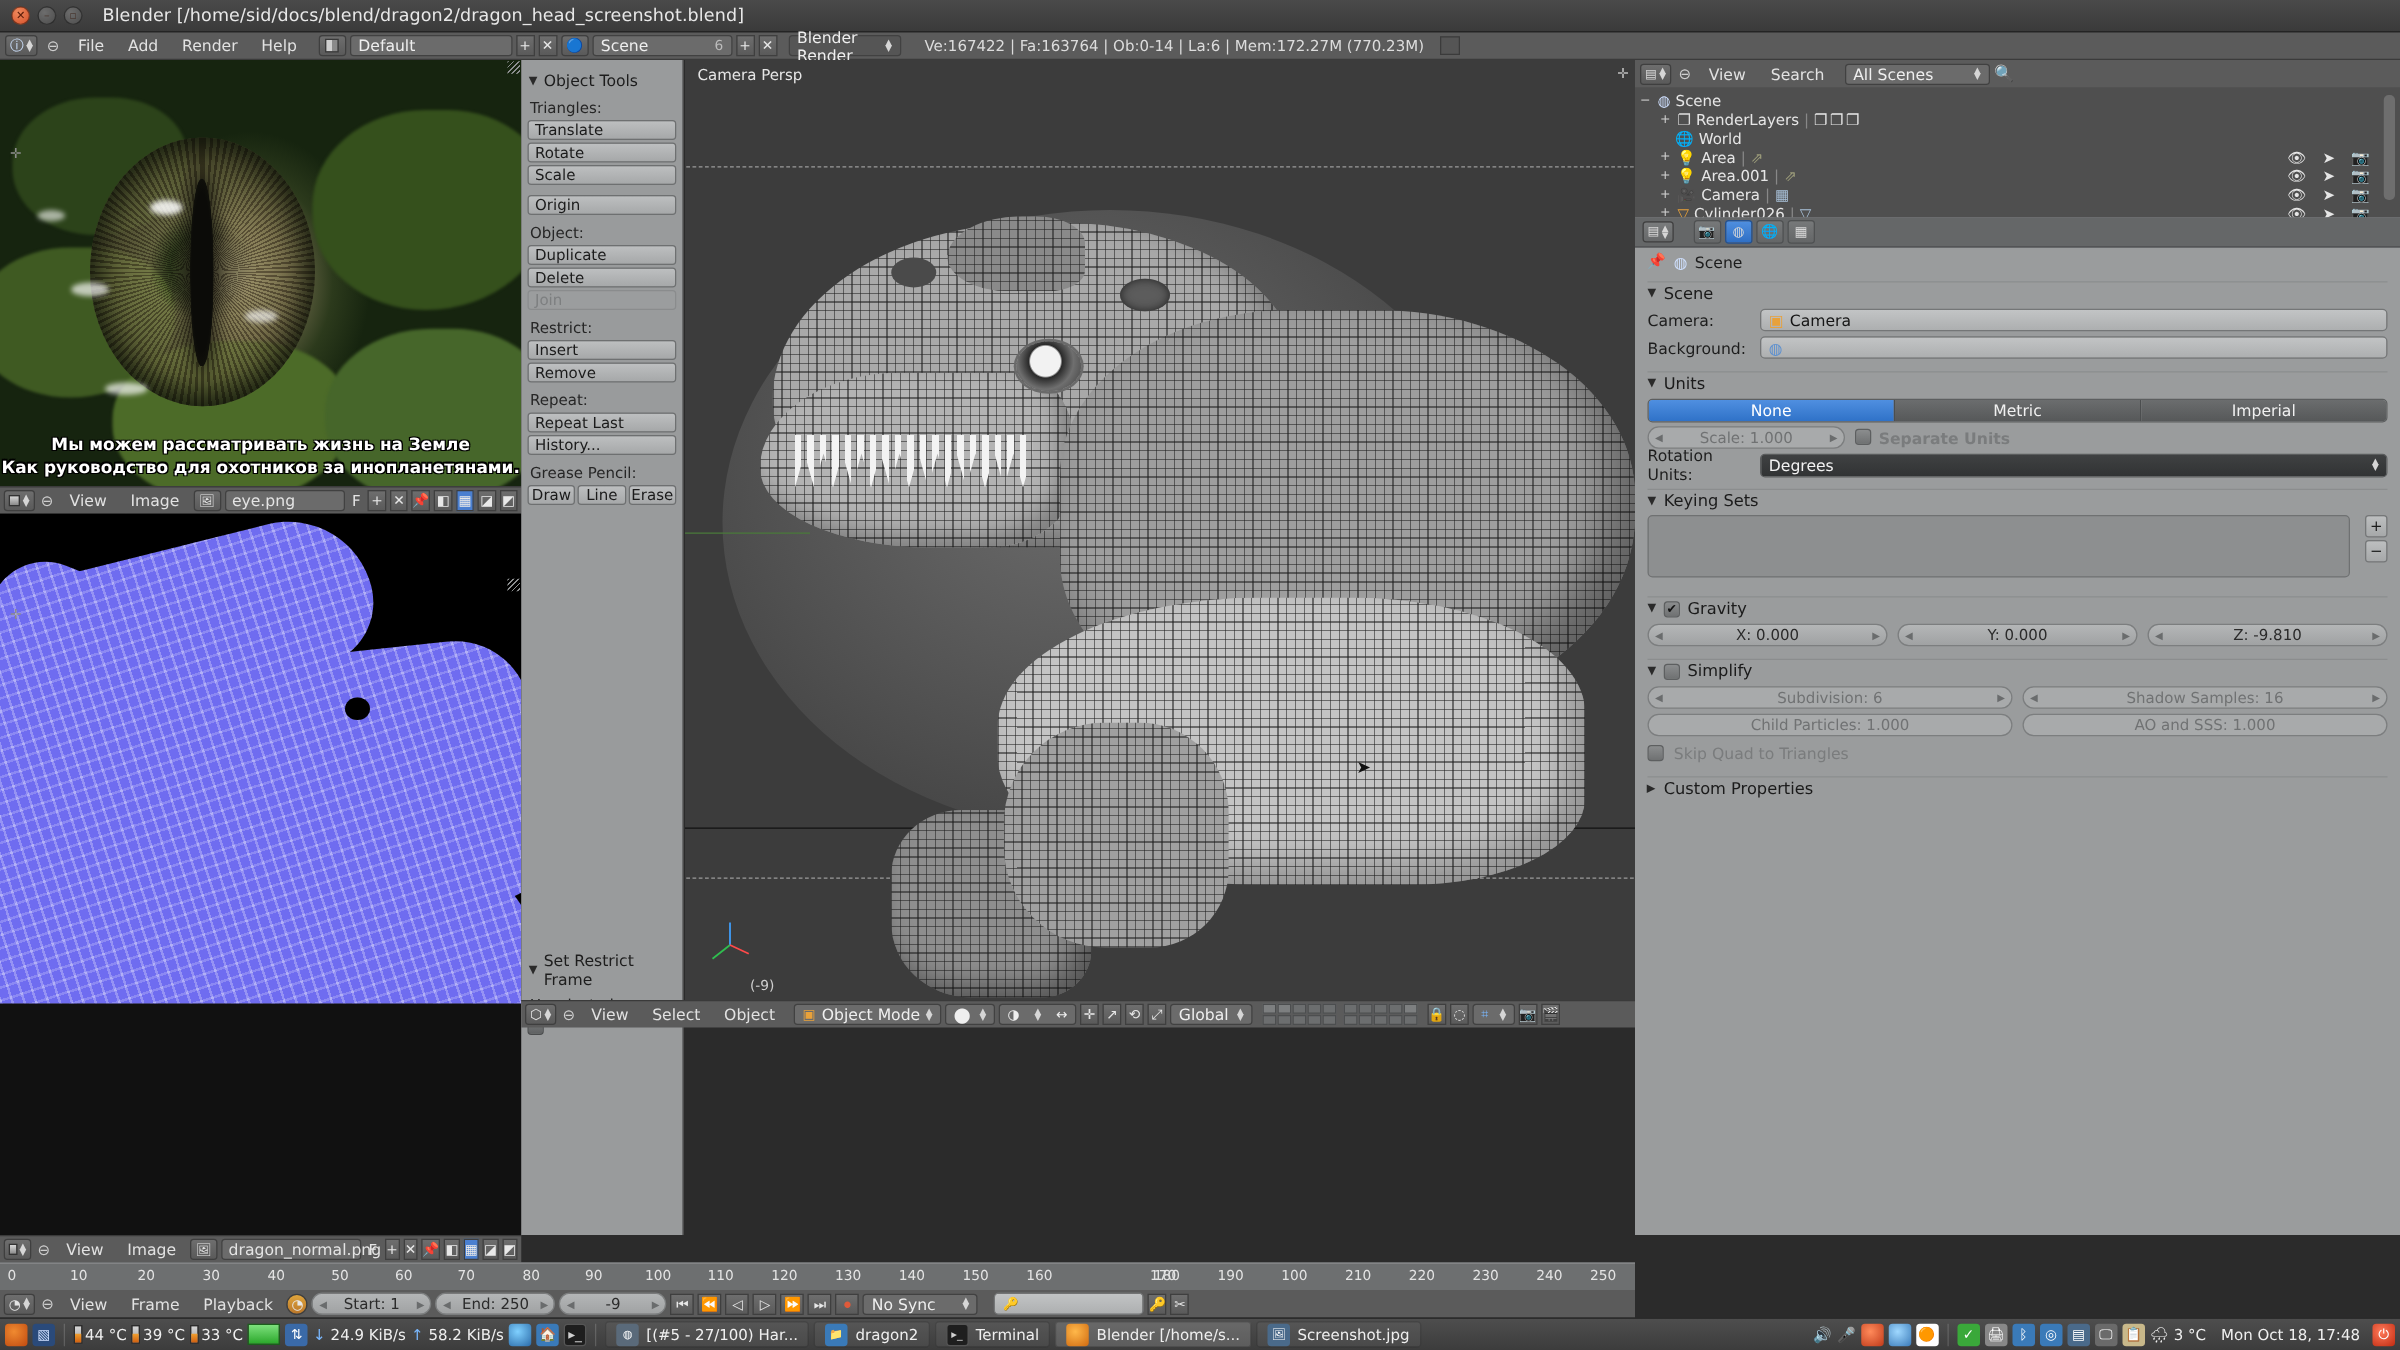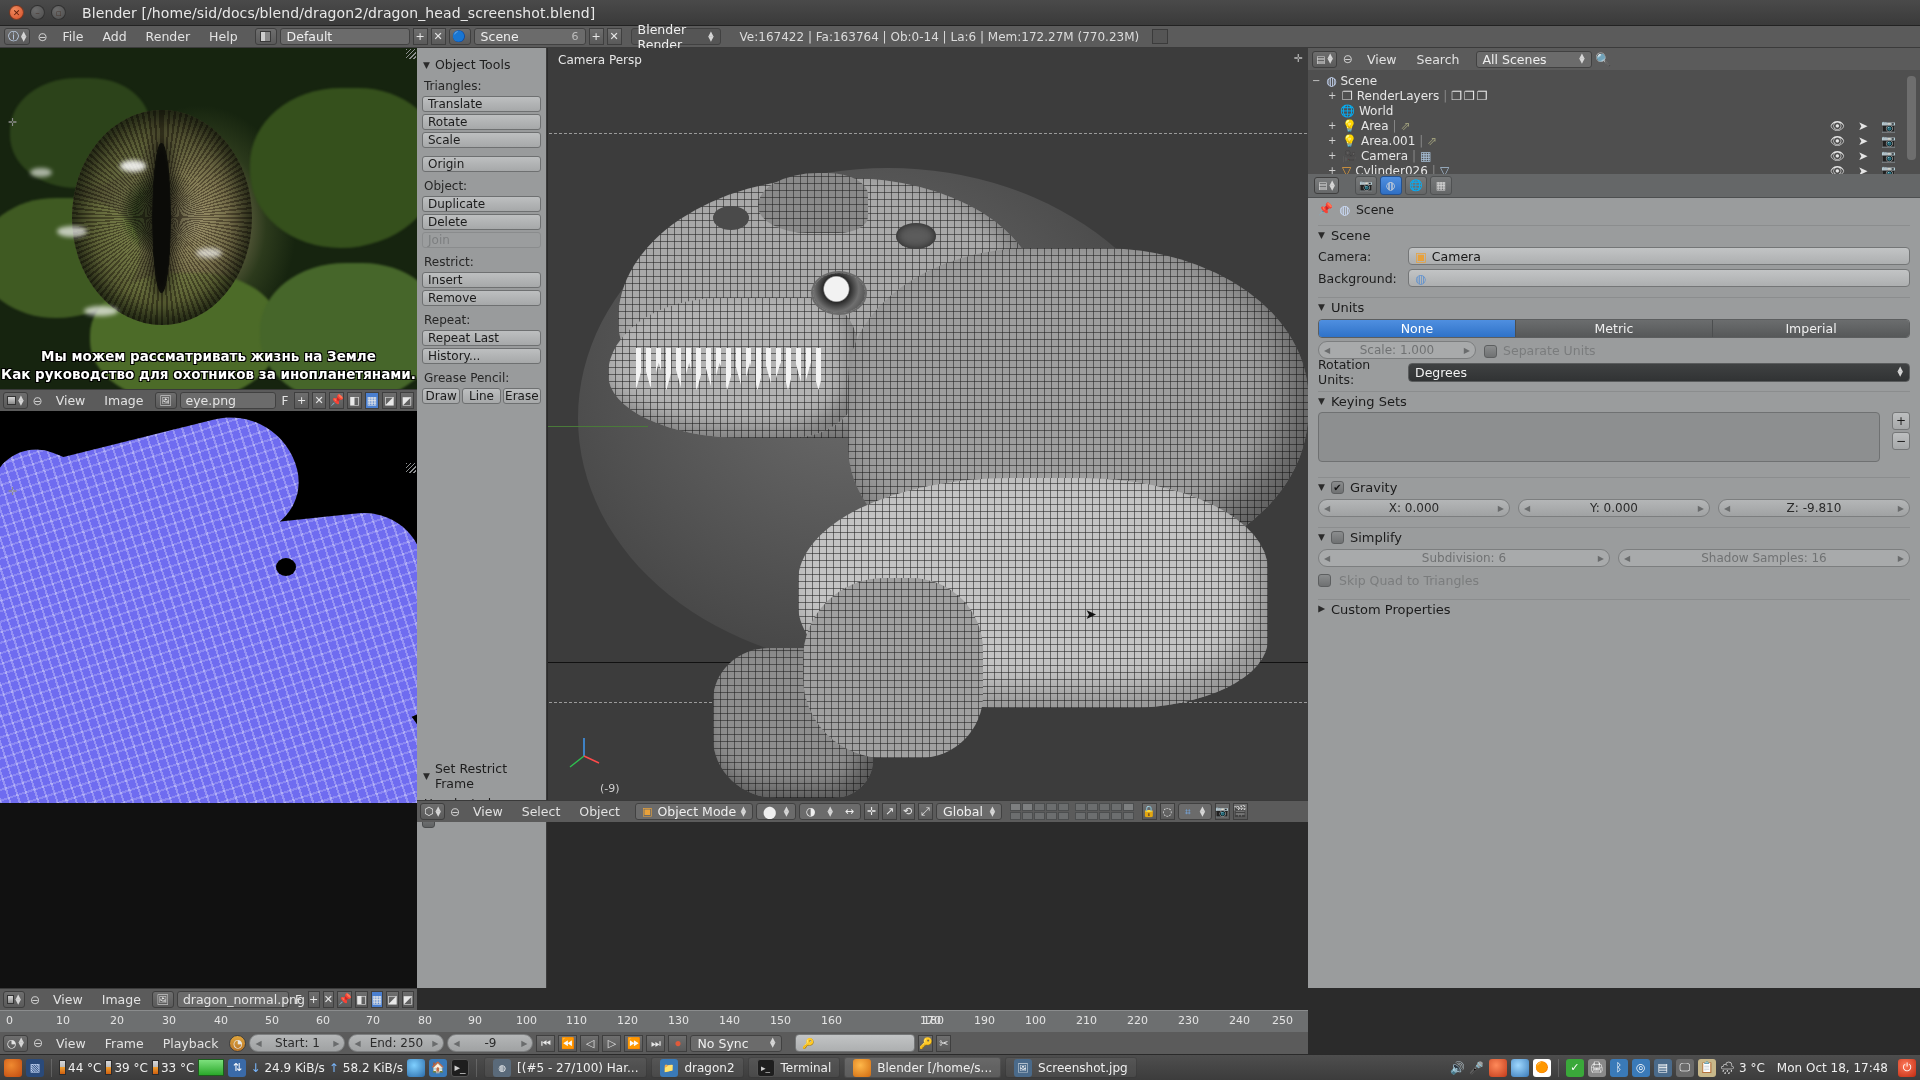--- a/index.html
+++ b/index.html
@@ -681,21 +681,21 @@
             <div>Metric</div>
             <div>Imperial</div>
           </div>
         </div>
         <div class="row">
           <div class="pill dim" style="max-width:158px;">
             <span class="lt">◀</span>
             <span>Scale: 1.000</span>
             <span class="rt">▶</span>
           </div>
-          <div style="display:flex;align-items:flex-end;gap:6px;flex:1;">
+          <div style="display:flex;align-items:flex-start;gap:6px;flex:1;font-weight:bold;">
             <div class="chk"></div>
             <span style="font-size:12.5px;color:#7a7c7d;">Separate Units</span>
           </div>
         </div>
         <div class="row">
           <div class="row-label">Rotation Units:</div>
           <div class="dark-field">
             <span>Degrees</span>
             <span class="updown">
                 <span>▲</span>
@@ -753,20 +753,28 @@
         <div class="row">
           <div class="pill dim">
             <span class="lt">◀</span>
               <span>Subdivision: 6</span>
               <span class="rt">▶</span>
           </div>
           <div class="pill dim">
             <span class="lt">◀</span>
               <span>Shadow Samples: 16</span>
               <span class="rt">▶</span>
+          </div>
+        </div>
+        <div class="row">
+          <div class="pill dim">
+            <span>Child Particles: 1.000</span>
+          </div>
+          <div class="pill dim">
+            <span>AO and SSS: 1.000</span>
           </div>
         </div>
         <div class="row">
           <div class="chk"></div>
           <span style="font-size:12.5px;color:#7a7c7d;">Skip Quad to Triangles</span>
         </div>
       </div>
 
       <div class="prop-section">
         <div class="sec-title">

